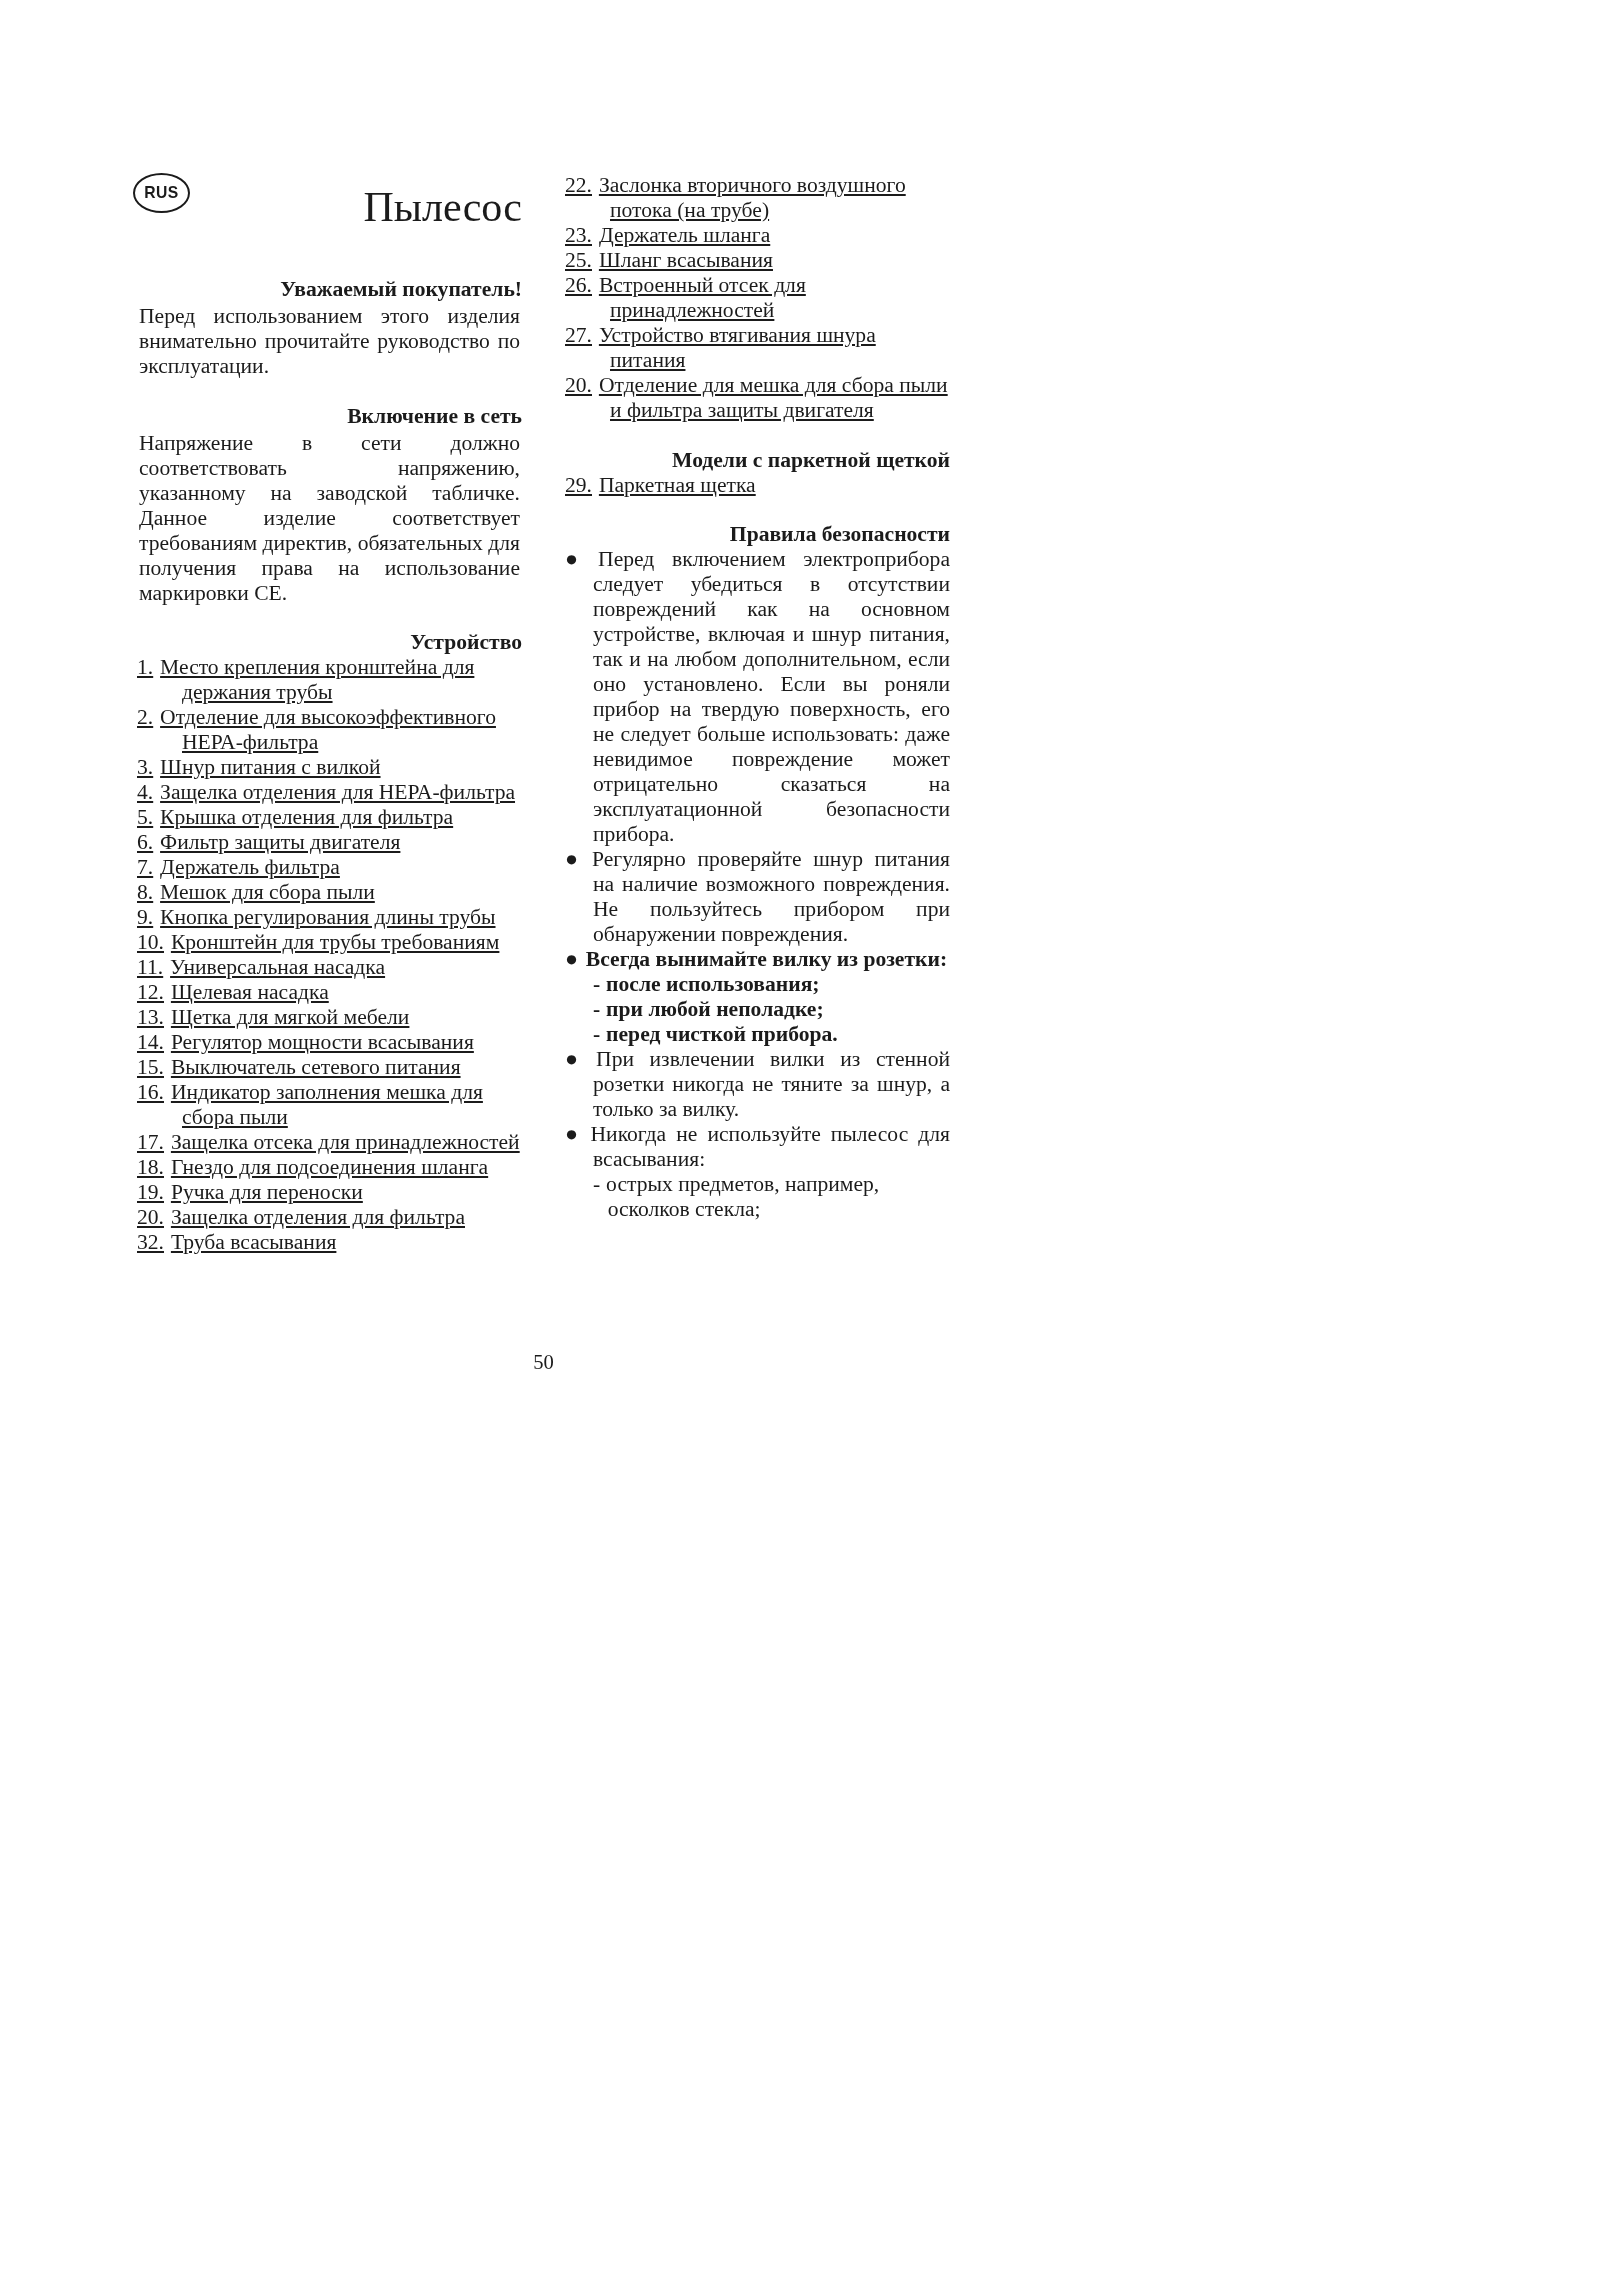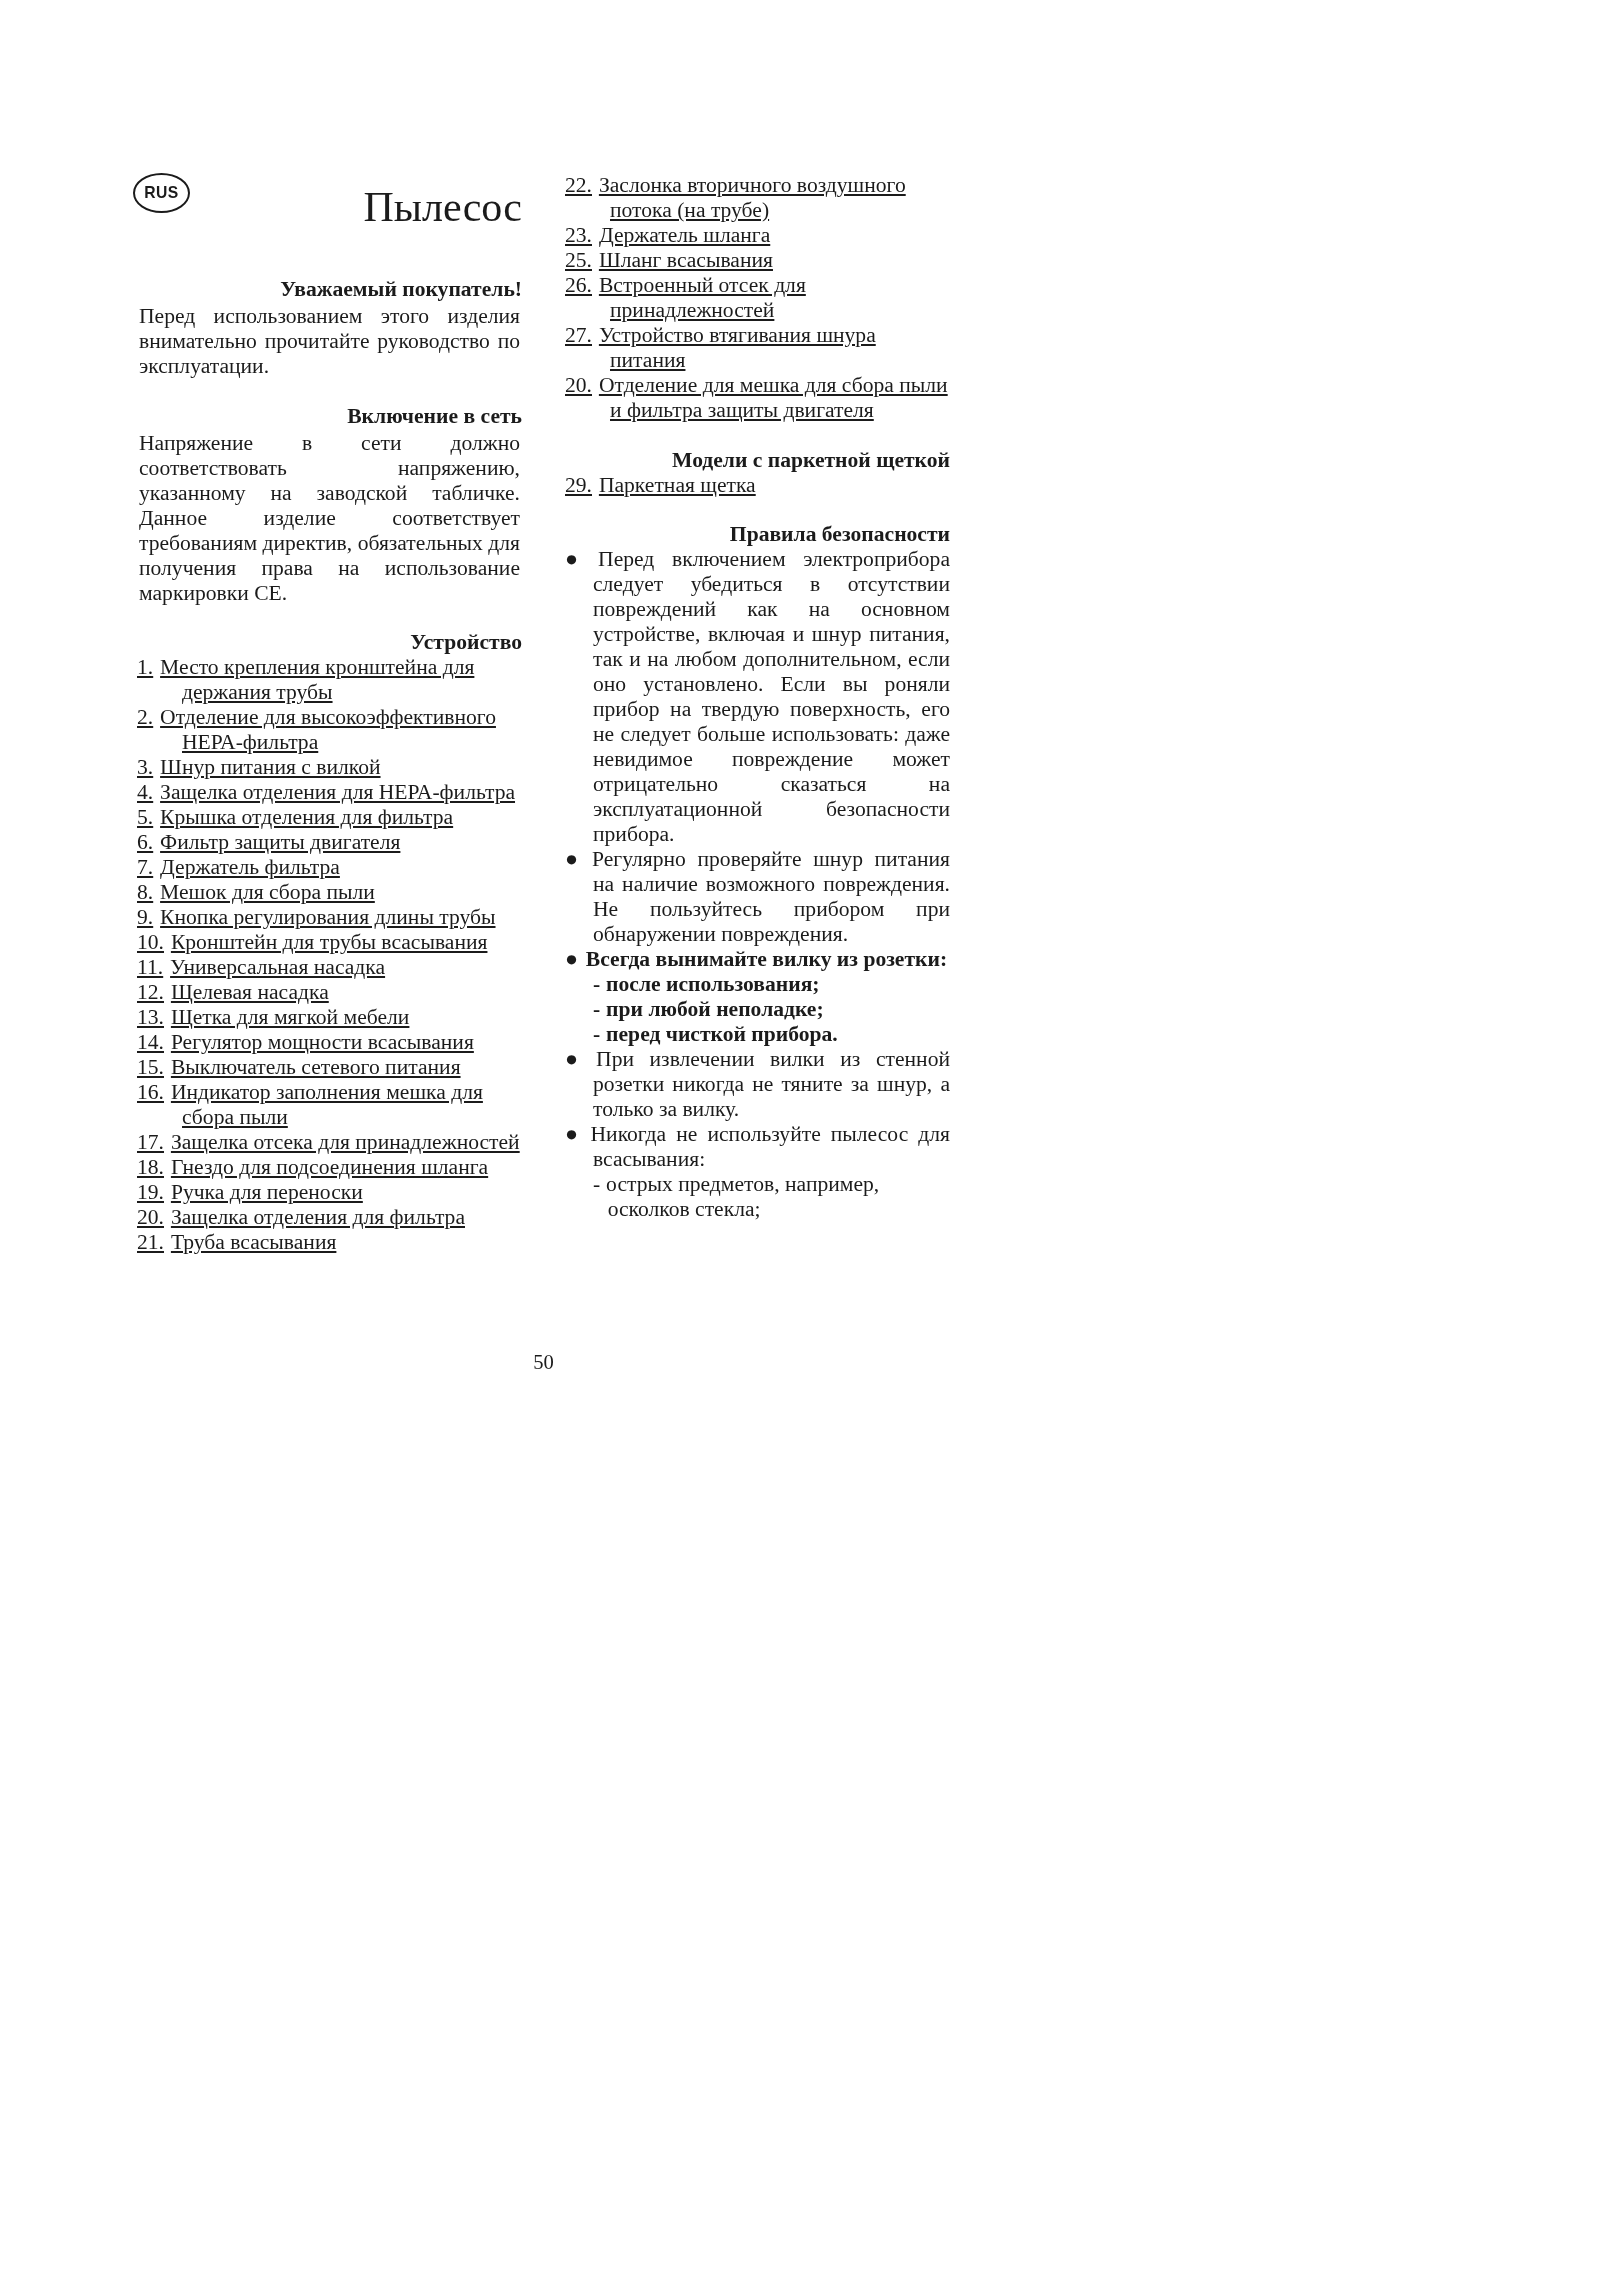--- a/index.html
+++ b/index.html
@@ -109,21 +109,21 @@
         <div class="num-item"><span class="num">5.</span><span class="txt">Крышка отделения для фильтра</span></div>
 
         <div class="num-item"><span class="num">6.</span><span class="txt">Фильтр защиты двигателя</span></div>
 
         <div class="num-item"><span class="num">7.</span><span class="txt">Держатель фильтра</span></div>
 
         <div class="num-item"><span class="num">8.</span><span class="txt">Мешок для сбора пыли</span></div>
 
         <div class="num-item"><span class="num">9.</span><span class="txt">Кнопка регулирования длины трубы</span></div>
 
-        <div class="num-item"><span class="num">10.</span><span class="txt">Кронштейн для трубы всасывания</span></div>
+        <div class="num-item"><span class="num">10.</span><span class="txt">Кронштейн для трубы требованиям</span></div>
 
         <div class="num-item"><span class="num">11.</span><span class="txt">Универсальная насадка</span></div>
 
         <div class="num-item"><span class="num">12.</span><span class="txt">Щелевая насадка</span></div>
 
         <div class="num-item"><span class="num">13.</span><span class="txt">Щетка для мягкой мебели</span></div>
 
         <div class="num-item"><span class="num">14.</span><span class="txt">Регулятор мощности всасывания</span></div>
 
         <div class="num-item"><span class="num">15.</span><span class="txt">Выключатель сетевого питания</span></div>
@@ -131,21 +131,21 @@
         <div class="num-item"><span class="num">16.</span><span class="txt">Индикатор заполнения мешка для сбора пыли</span></div>
 
         <div class="num-item"><span class="num">17.</span><span class="txt">Защелка отсека для принадлежностей</span></div>
 
         <div class="num-item"><span class="num">18.</span><span class="txt">Гнездо для подсоединения шланга</span></div>
 
         <div class="num-item"><span class="num">19.</span><span class="txt">Ручка для переноски</span></div>
 
         <div class="num-item"><span class="num">20.</span><span class="txt">Защелка отделения для фильтра</span></div>
 
-        <div class="num-item"><span class="num">21.</span><span class="txt">Труба всасывания</span></div>
+        <div class="num-item"><span class="num">32.</span><span class="txt">Труба всасывания</span></div>
       </div>
 
   </div>
 
   <div class="col col-right">
 
     <div class="numlist">
 
         <div class="num-item"><span class="num">22.</span><span class="txt">Заслонка вторичного воздушного потока (на трубе)</span></div>
 

